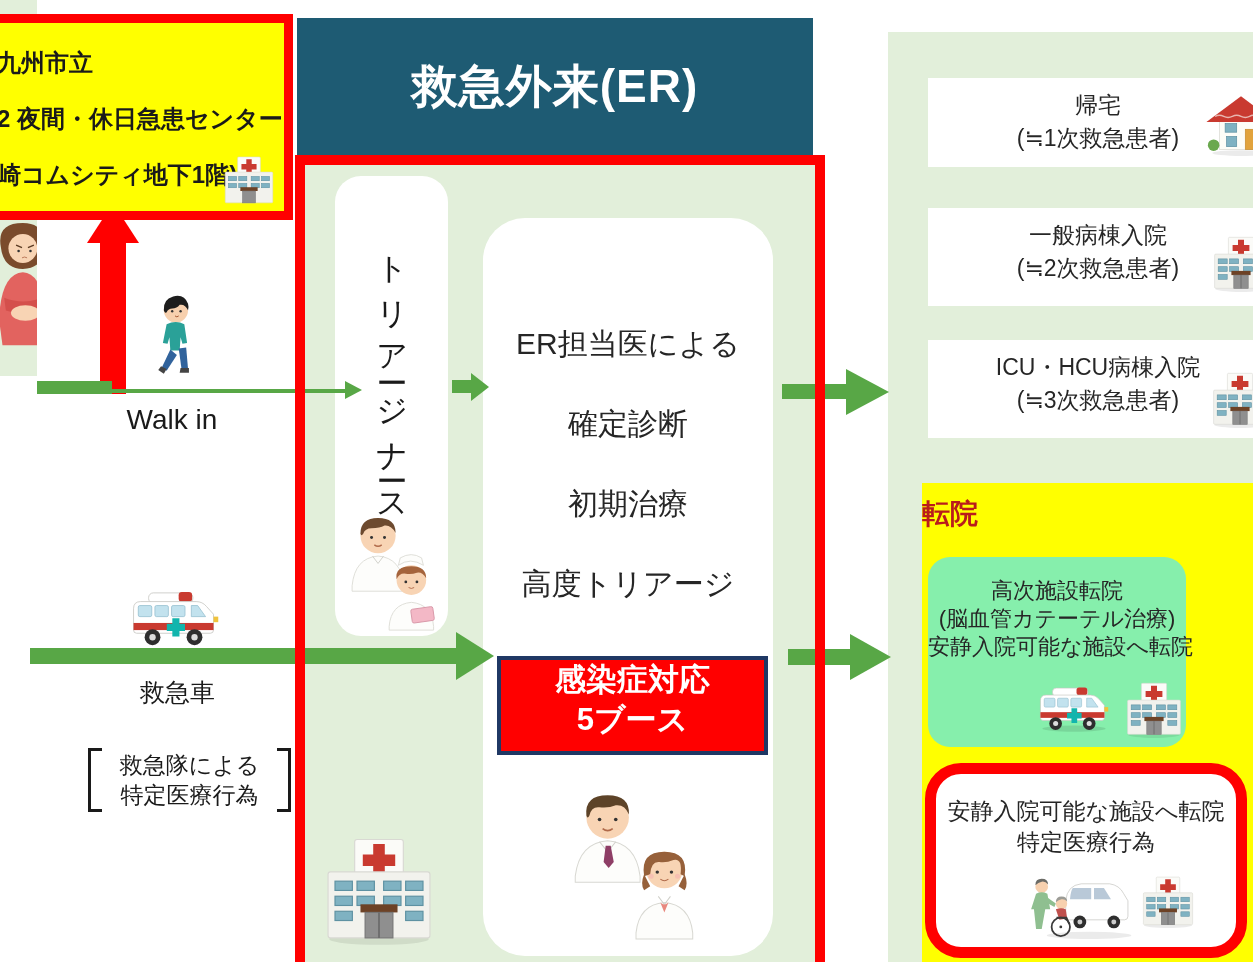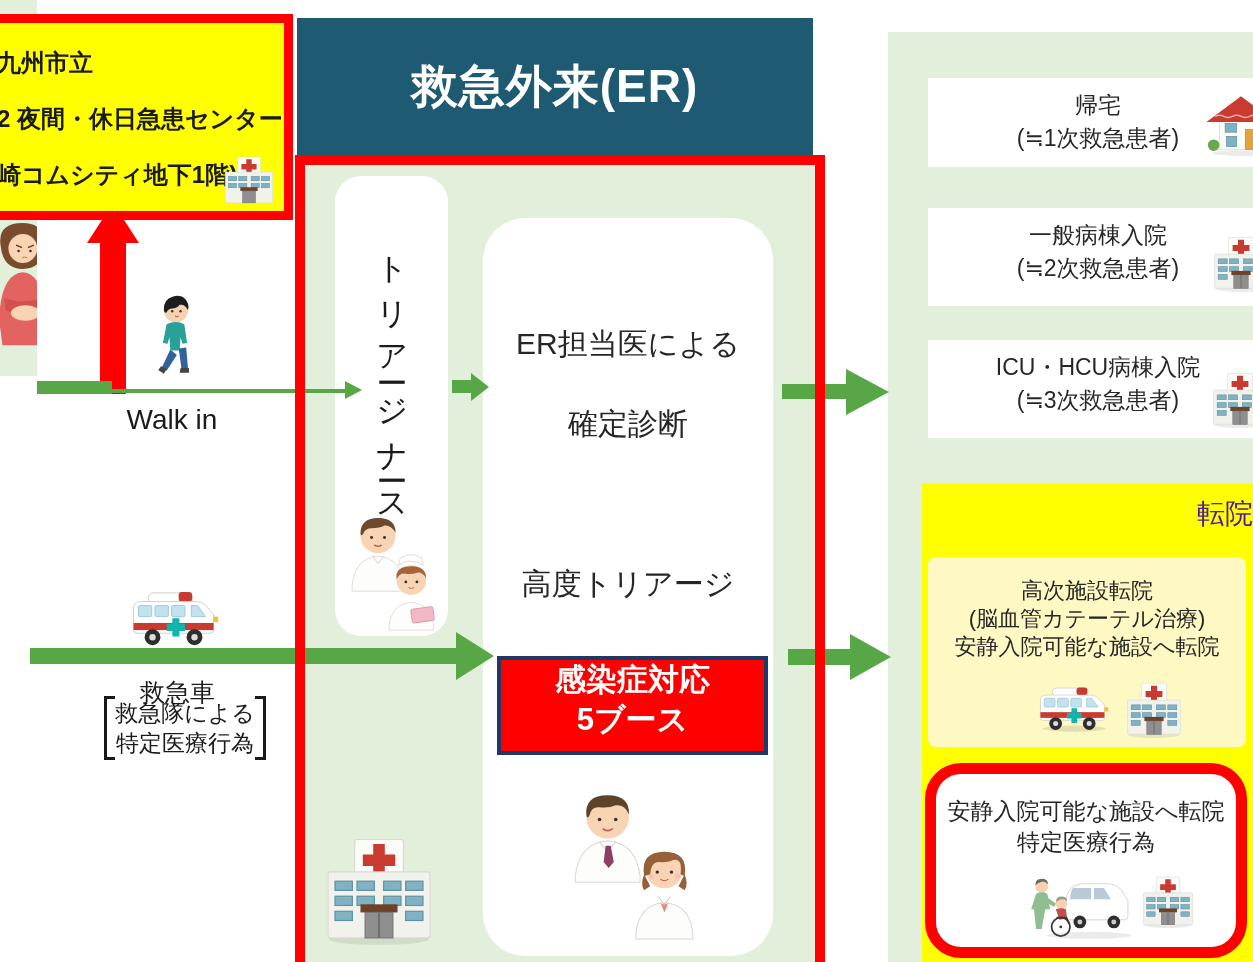--- a/index.html
+++ b/index.html
@@ -31,21 +31,21 @@
   .infection-box{position:absolute;left:14px;top:438px;width:263px;height:91px;background:#FF0000;border:4px solid #1F3864;
     display:flex;flex-direction:column;align-items:center;z-index:2;}
   .infection-box div{color:#fff;font-size:31px;font-weight:700;line-height:40px;white-space:nowrap;}
   .doctors-wrap{position:absolute;left:72px;top:565px;width:160px;height:160px;}
   .er-hosp{left:318px;top:836px;width:122px;height:110px;z-index:2;}
   
   .walk-person{left:148px;top:292px;width:54px;height:100px;z-index:2;}
   .walkin-label{left:102px;top:404px;width:140px;text-align:center;font-size:28px;color:#1a1a1a;z-index:2;}
   .amb-icon{left:128px;top:588px;width:95px;height:62px;z-index:3;}
   .amb-label{left:115px;top:676px;width:125px;text-align:center;font-size:25px;color:#1a1a1a;z-index:2;}
-  .bracket-box{left:88px;top:696px;width:162px;display:flex;align-items:stretch;z-index:2;margin-left:16px;}
+  .bracket-box{left:88px;top:748px;width:203px;display:flex;align-items:stretch;z-index:2;}
   .bk{width:11px;border-top:3px solid #1a1a1a;border-bottom:3px solid #1a1a1a;}
   .bk.l{border-left:3px solid #1a1a1a;} .bk.r{border-right:3px solid #1a1a1a;}
   .bracket-text{flex:1;text-align:center;font-size:23px;line-height:30px;padding:2px 0;color:#1a1a1a;white-space:nowrap;}
   
   .shaft{position:absolute;background:#58A746;z-index:2;}
   .head-r{position:absolute;width:0;height:0;z-index:2;}
   .red-shaft{position:absolute;left:100px;top:242px;width:26px;height:152px;background:#FF0000;z-index:2;}
   .red-head{position:absolute;left:87px;top:203px;width:0;height:0;z-index:2;
     border-left:26px solid transparent;border-right:26px solid transparent;border-bottom:40px solid #FF0000;}
   .walk-thick{left:37px;top:381px;width:75px;height:13px;}
@@ -59,22 +59,22 @@
   .out1-head{left:846px;top:369px;border-top:23px solid transparent;border-bottom:23px solid transparent;border-left:43px solid #58A746;}
   .out2-shaft{left:788px;top:649px;width:64px;height:16px;}
   .out2-head{left:850px;top:634px;border-top:23px solid transparent;border-bottom:23px solid transparent;border-left:41px solid #58A746;}
   
   .outcome{position:absolute;left:40px;width:340px;background:#fff;z-index:1;}
   .ob1{top:46px;height:89px;} .ob2{top:176px;height:98px;} .ob3{top:308px;height:98px;}
   .outcome .t{padding-top:11px;text-align:center;font-size:23px;line-height:33px;color:#262626;white-space:nowrap;}
   .oicon{position:absolute;}
   
   .transfer{position:absolute;left:34px;top:451px;width:331px;height:479px;background:#FFFF00;z-index:1;}
-  .transfer-title{position:absolute;top:12px;left:0;right:0;text-align:right;font-size:28px;font-weight:400;color:#4c1d95;}
-  .tbox1{position:absolute;left:6px;top:74px;width:318px;height:190px;background:#fef9c3;border-radius:8px;}
+  .transfer-title{position:absolute;top:12px;left:0;right:0;text-align:left;font-size:28px;font-weight:700;color:#b91c1c;}
+  .tbox1{position:absolute;left:6px;top:74px;width:258px;height:190px;background:#86efac;border-radius:22px;}
   .tbox1 .t{padding-top:20px;text-align:center;font-size:22px;line-height:28px;color:#262626;white-space:nowrap;}
   .tbox2{position:absolute;left:3px;top:280px;width:300px;height:173px;background:#fff;border:11px solid #FF0000;border-radius:36px;}
   .tbox2 .t{padding-top:22px;text-align:center;font-size:23px;line-height:31px;color:#262626;white-space:nowrap;}
   .ticon{position:absolute;}
   svg{display:block;width:100%;height:100%;}
 </style>
 </head>
 <body>
 
 <div class="canvas">
@@ -314,20 +314,21 @@
         <path d="M73 86q3 2 6 0" stroke="#b06a4a" fill="none"></path>
         <path d="M52 128q2-24 24-26q22 2 24 26v4H52z" fill="#fdfdfb" stroke="#dcdcd6"></path>
         <rect x="76" y="108" width="24" height="15" rx="2" fill="#f3b8c6" stroke="#d898a8" transform="rotate(-8 88 115)"></rect>
       </svg>
     </div>
   </div>
 
   <div class="abs doctor-box">
     <div class="dline dl1">ER担当医による</div>
     <div class="dline dl2">確定診断</div>
+    <div class="dline dl3">初期治療</div>
     <div class="dline dl4">高度トリアージ</div>
     <div class="infection-box">
       <div>感染症対応</div>
       <div>5ブース</div>
     </div>
     <div class="doctors-wrap">
       <svg viewBox="0 0 150 158">
         <circle cx="48" cy="34" r="21" fill="#f8d4b4"></circle>
         <path d="M27 32q-2-20 21-20q22 0 21 19q-4-10-13-9q-7 3-16 2q-8-1-10 8q-2 4-3 0z" fill="#5d4328"></path>
         <circle cx="40" cy="36" r="1.8" fill="#333"></circle>

